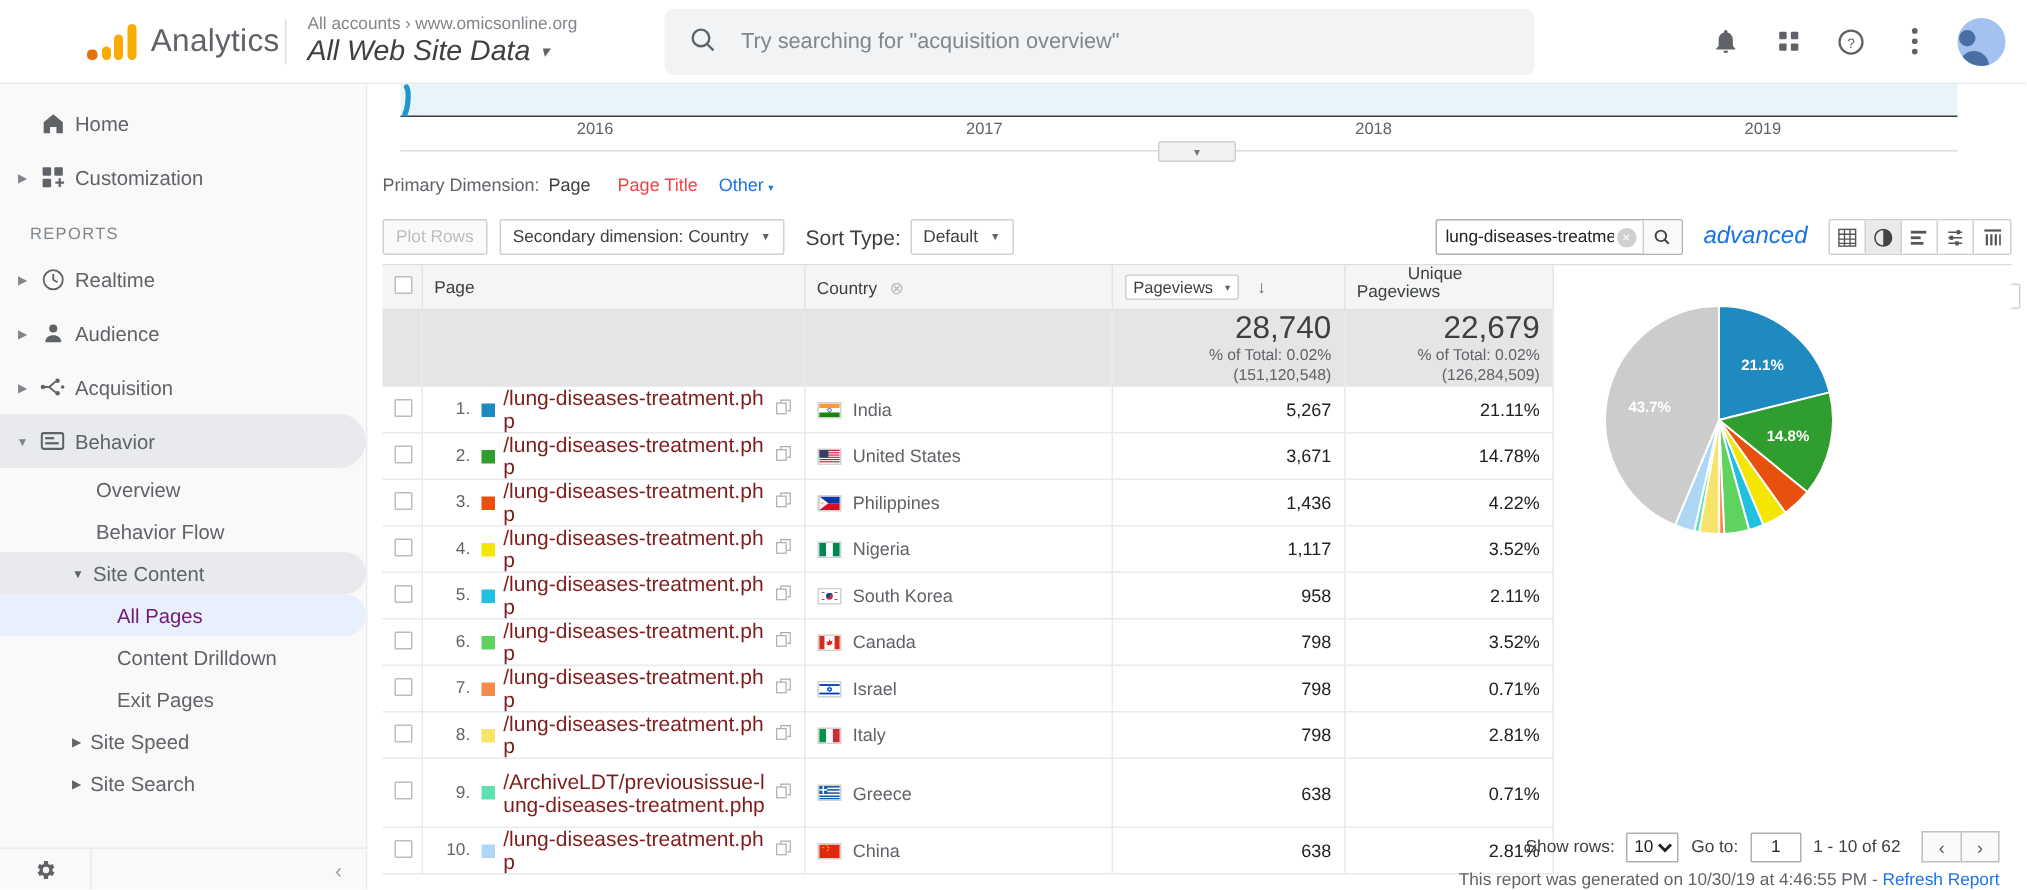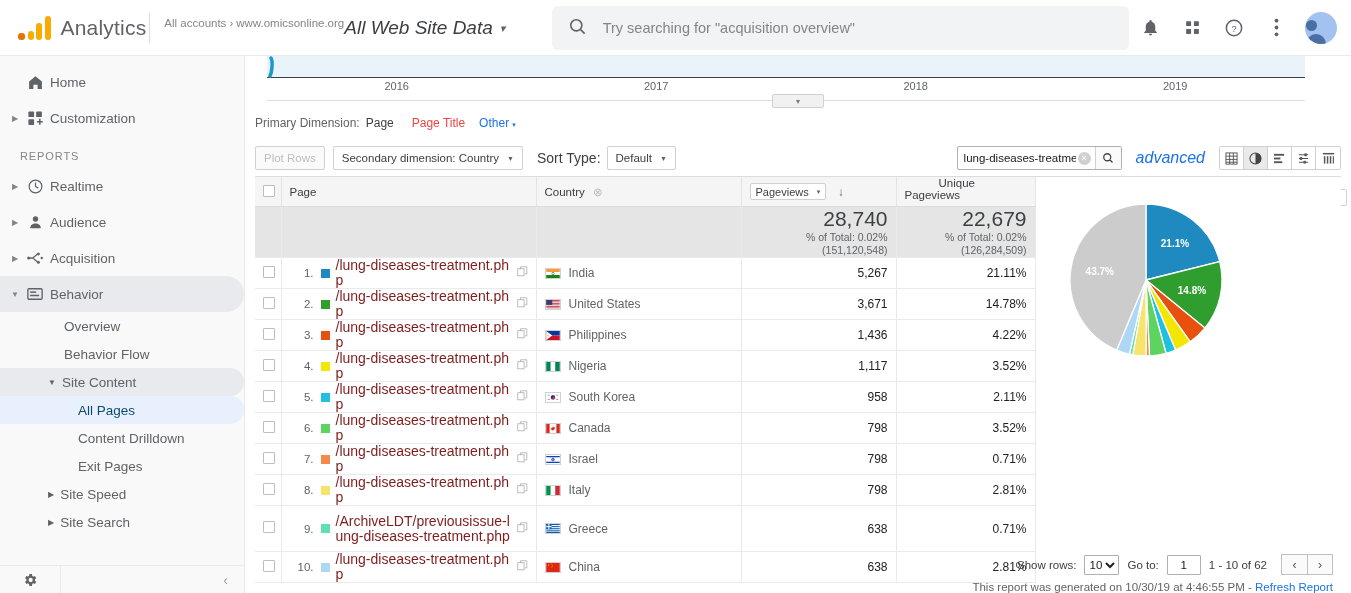--- a/index.html
+++ b/index.html
@@ -15,32 +15,33 @@
 
   
   .topbar {
     height: 56px;
     display: flex;
     align-items: center;
     background: #fff;
     border-bottom: 1px solid #e8eaed;
     position: relative;
     z-index: 20;
+    padding-left: 40px;
   }
   .logo-wrap { display: flex; align-items: center; padding-left: 18px; width: 148px; }
   .logo-bars { display: flex; align-items: flex-end; height: 24px; gap: 2.5px; margin-right: 10px; }
   .logo-bars i { display: block; width: 6px; border-radius: 3px; }
   .lb1 { height: 9px;  background: #f9ab00; }
   .lb2 { height: 17px; background: #f9ab00; }
   .lb3 { height: 24px; background: #f9ab00; }
   .lb0 { height: 7px;  background: #e8710a; width:7px !important; border-radius:50%; }
   .logo-text { font-size: 21px; color: #5f6368; letter-spacing: .2px; }
 
   .acct-sep { width: 1px; height: 30px; background: #dadce0; margin: 0 14px 0 2px; }
-  .acct { display: flex; flex-direction: row; justify-content: space-between; min-width: 190px; }
+  .acct { display: flex; flex-direction: column; justify-content: space-between; min-width: 190px; }
   .acct-crumb { font-size: 11.5px; color: #80868b; line-height: 14px; white-space: nowrap; }
   .acct-crumb .sep { margin: 0 3px; }
   .acct-title { font-size: 19px; color: #3c4043; line-height: 24px; white-space: nowrap; display: flex; align-items: center; font-style: italic; }
   .acct-title .caret { margin-left: 7px; font-size: 11px; color: #5f6368; }
 
   .searchbar {
     margin-left: 48px;
     width: 580px; height: 44px;
     background: #f1f3f4;
     border-radius: 6px;
@@ -97,21 +98,21 @@
   }
   .sub-item {
     height: 28px; display: flex; align-items: center;
     padding-left: 64px; cursor: pointer;
     border-radius: 0 18px 18px 0;
     font-size: 13.5px; color: #5f6368;
     white-space: nowrap;
   }
   .sub-item.group { padding-left: 48px; }
   .sub-item.group .tri { font-size: 8px; margin-right: 6px; color: #5f6368; }
-  .sub-item.selected { background: #e8f0fe; color: #0c4a6e; }
+  .sub-item.selected { background: #e8f0fe; color: #701a75; }
   .sub-item.grey { background: #e8eaed; }
   .sub-item.deep { padding-left: 78px; }
 
   .side-footer {
     position: absolute; bottom: 0; left: 0; right: 0;
     height: 28px; border-top: 1px solid #e8eaed;
     display: flex; align-items: center; background: #f9f9f9;
   }
   .side-footer .gear { width: 60px; display: flex; justify-content: center; }
   .side-footer .divider { width: 1px; align-self: stretch; background: #e8eaed; }

